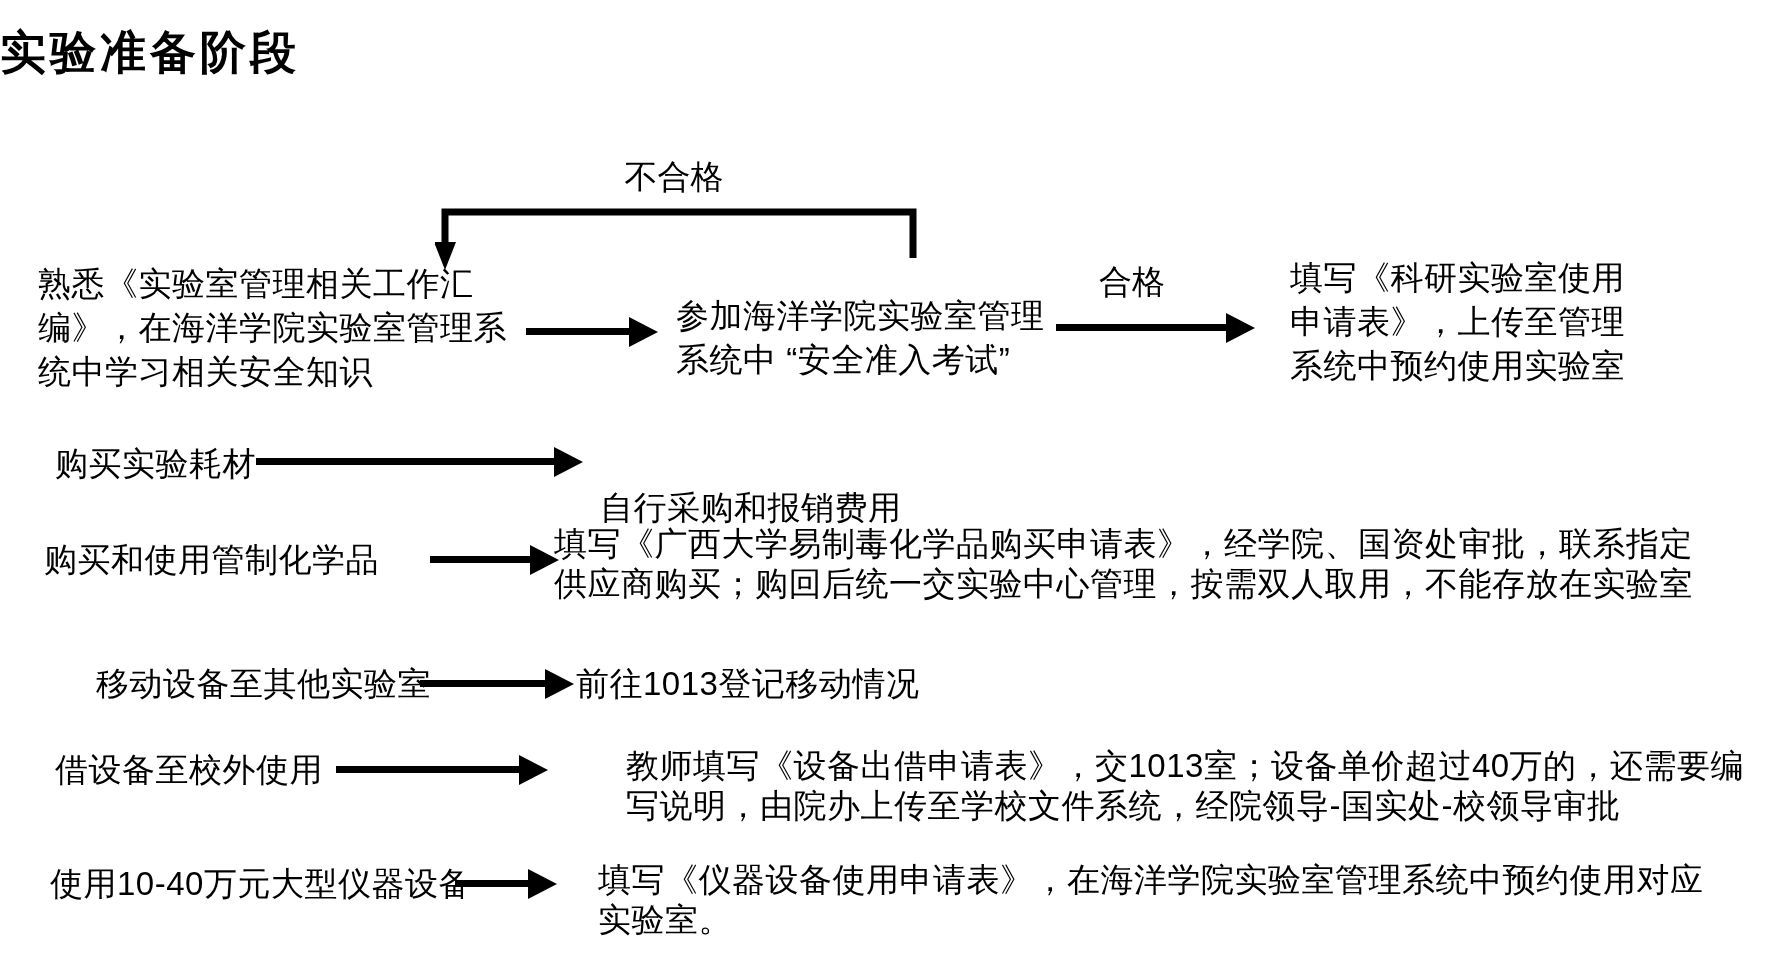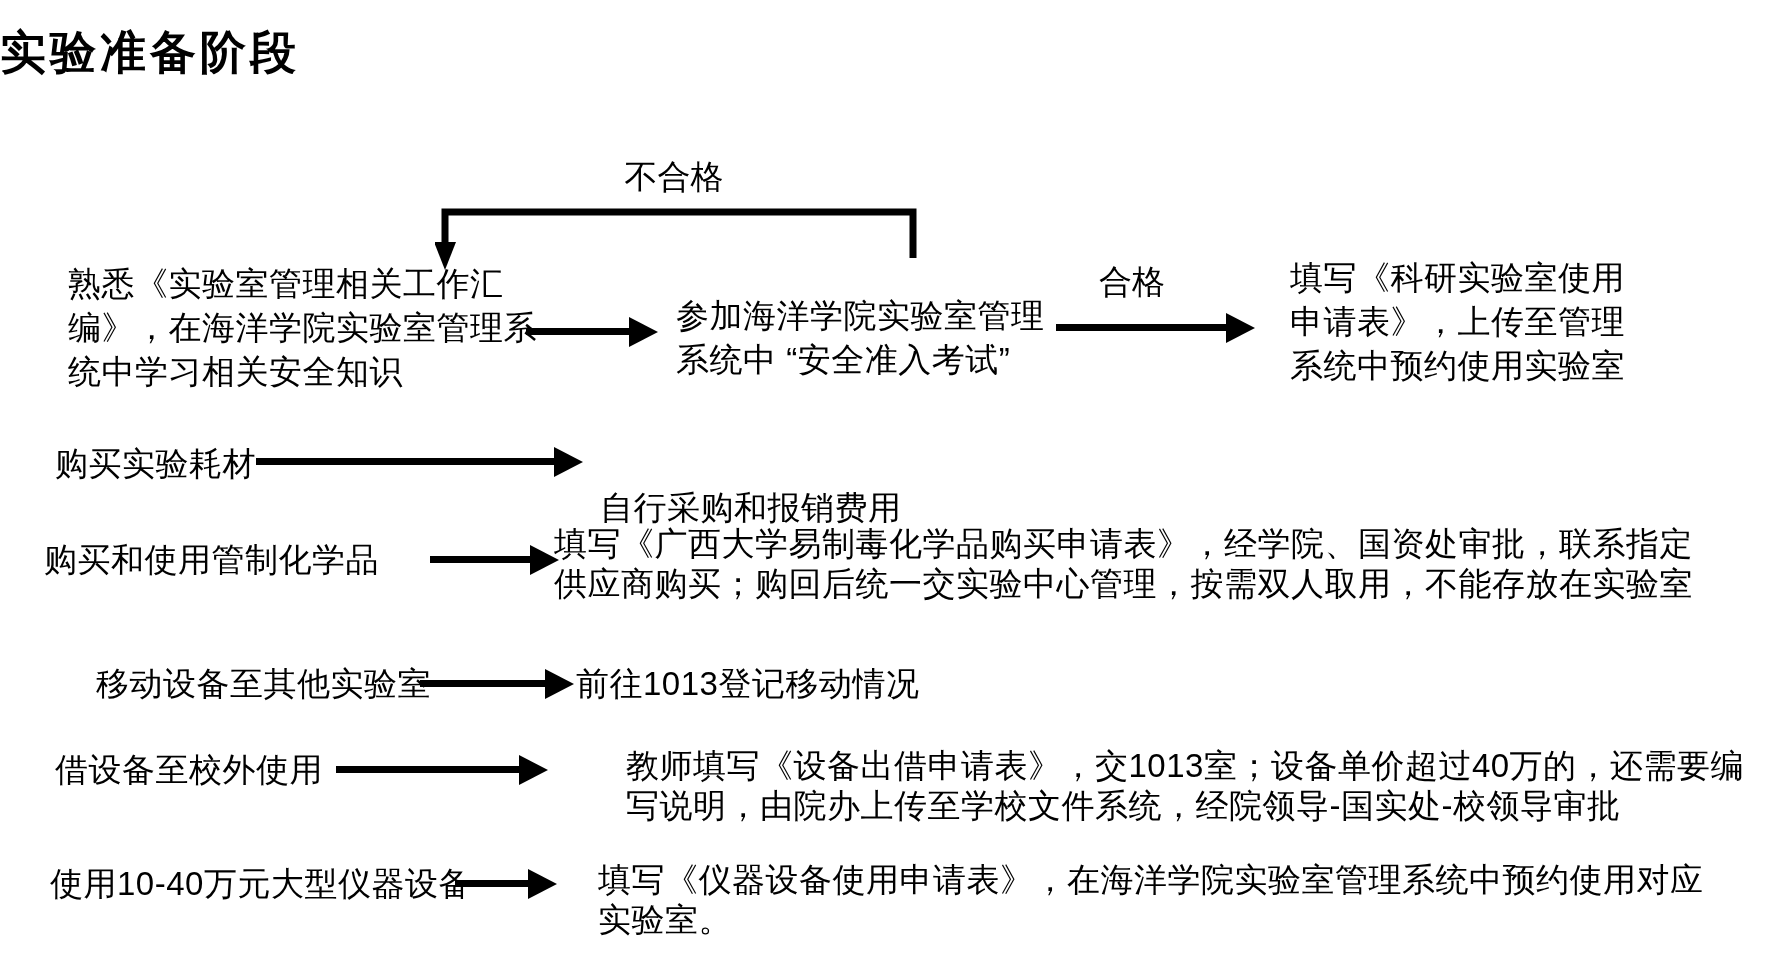--- a/index.html
+++ b/index.html
@@ -71,21 +71,21 @@
 
   <div class="page-title">实验准备阶段</div>
 
   <div class="edge-label" style="left:574px; top:148px; width:200px;margin-top:7px;">不合格</div>
 
   <svg class="loop-svg" width="486" height="72" viewBox="0 0 486 72">
     <polyline points="10,44 10,12 478,12 478,58" fill="none" stroke="#000000" stroke-width="7"></polyline>
     <polygon points="10,70 -1,42 21,42" fill="#000000"></polygon>
   </svg>
 
-  <div class="txt lh44" style="left:68px; top:262px; width:500px;">熟悉《实验室管理相关工作汇
+  <div class="txt lh44" style="left:38px; top:262px; width:500px;">熟悉《实验室管理相关工作汇
 编》，在海洋学院实验室管理系
 统中学习相关安全知识</div>
 
   <div class="harrow" style="left:526px; top:328px; width:103px;"></div>
 
   <div class="txt lh44" style="left:676px; top:294px; width:420px;">参加海洋学院实验室管理
 系统中 “安全准入考试”</div>
 
   <div class="edge-label" style="left:1062px; top:260px; width:140px;">合格</div>
 

